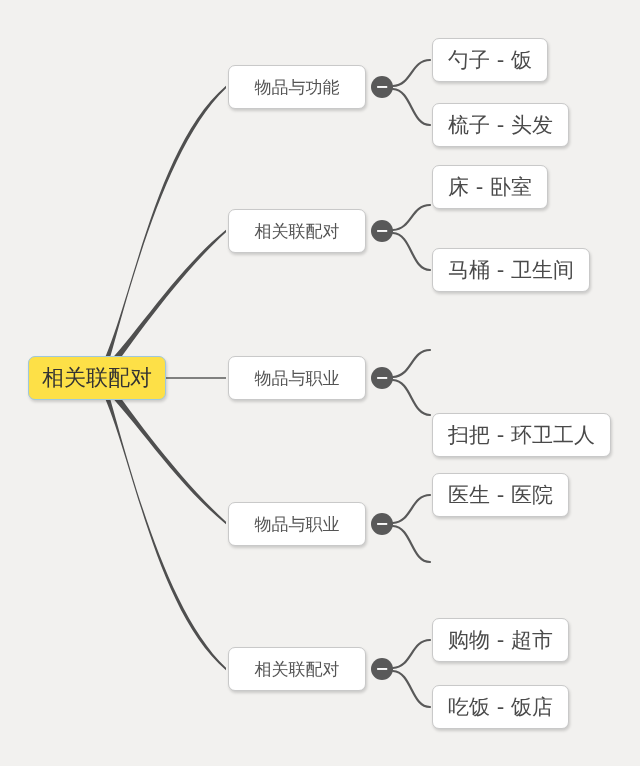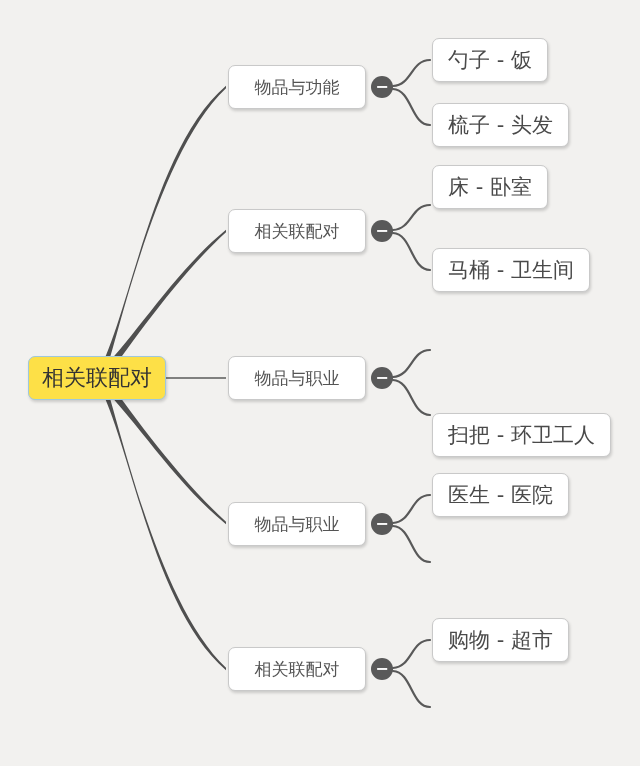--- a/index.html
+++ b/index.html
@@ -113,14 +113,17 @@
   </div>
   <div class="node leaf-node" style="top:413px">
     <span>扫把 - 环卫工人</span>
   </div>
   <div class="node leaf-node" style="top:473px">
     <span>医生 - 医院</span>
   </div>
   <div class="node leaf-node" style="top:618px">
     <span>购物 - 超市</span>
   </div>
+  <div class="node leaf-node" style="top:685px">
+    <span>吃饭 - 饭店</span>
+  </div>
 
 </div>
 
 </body></html>

